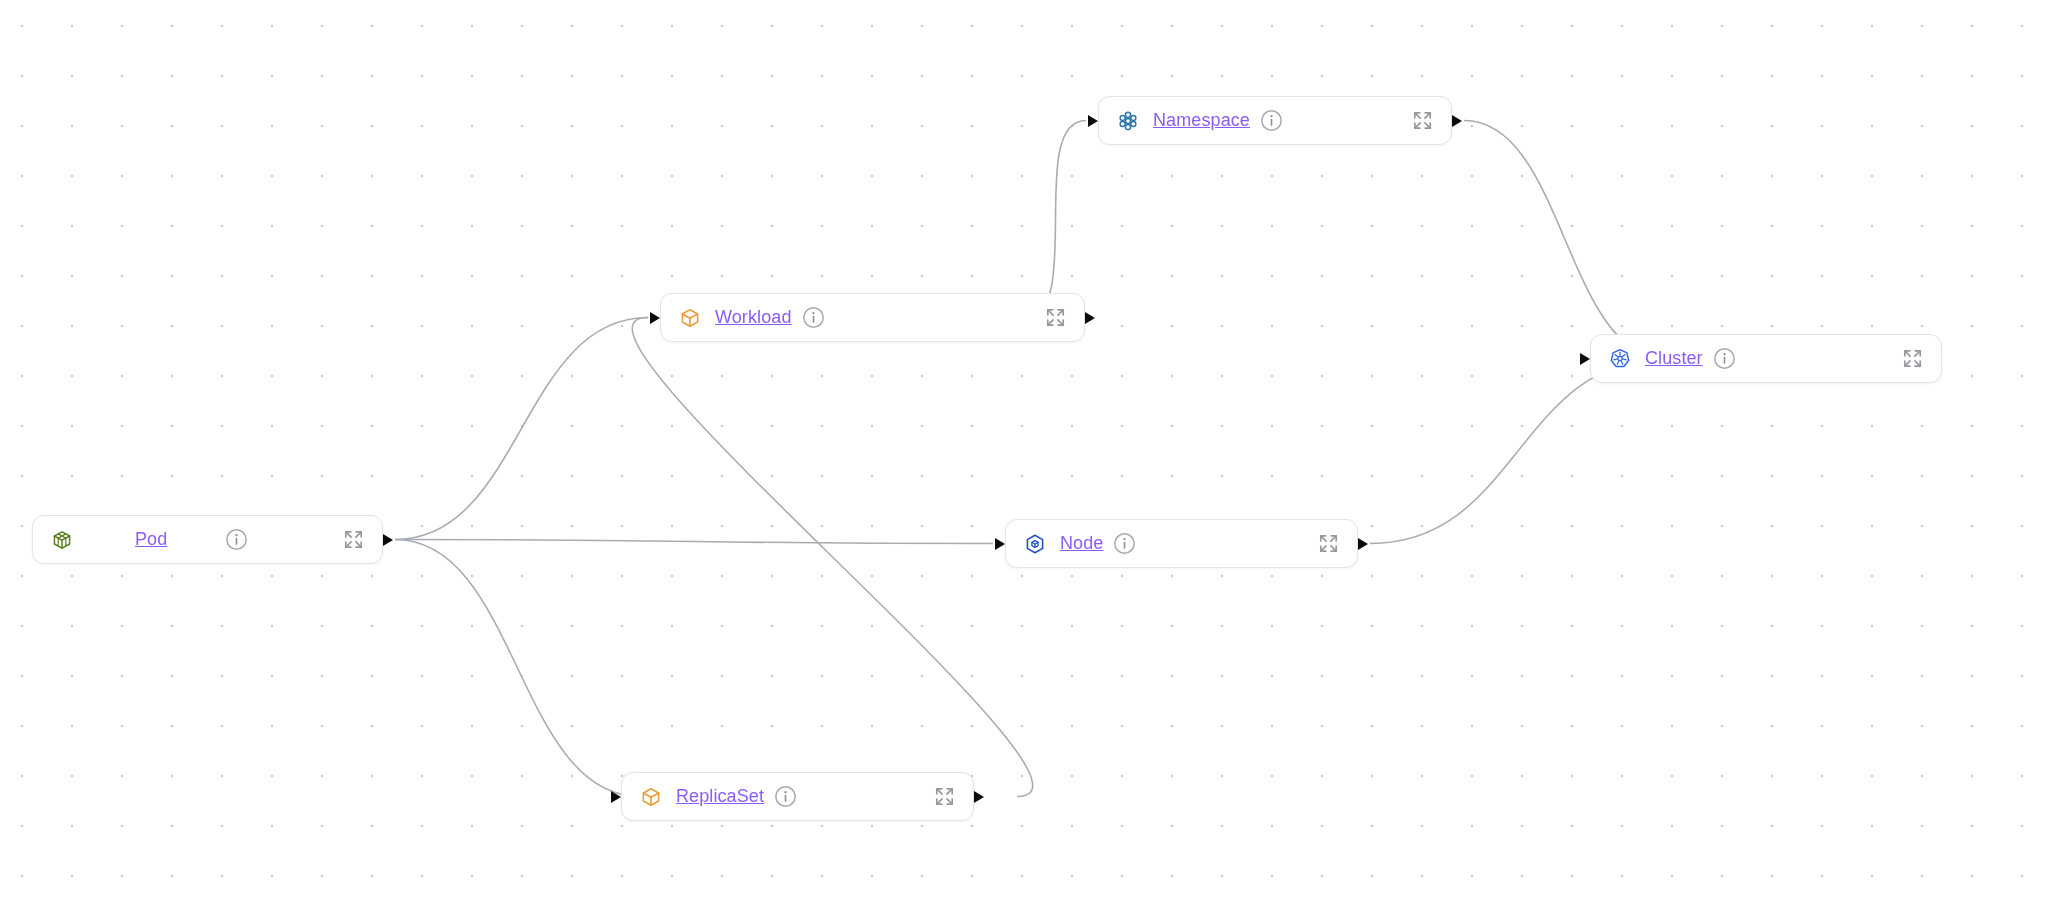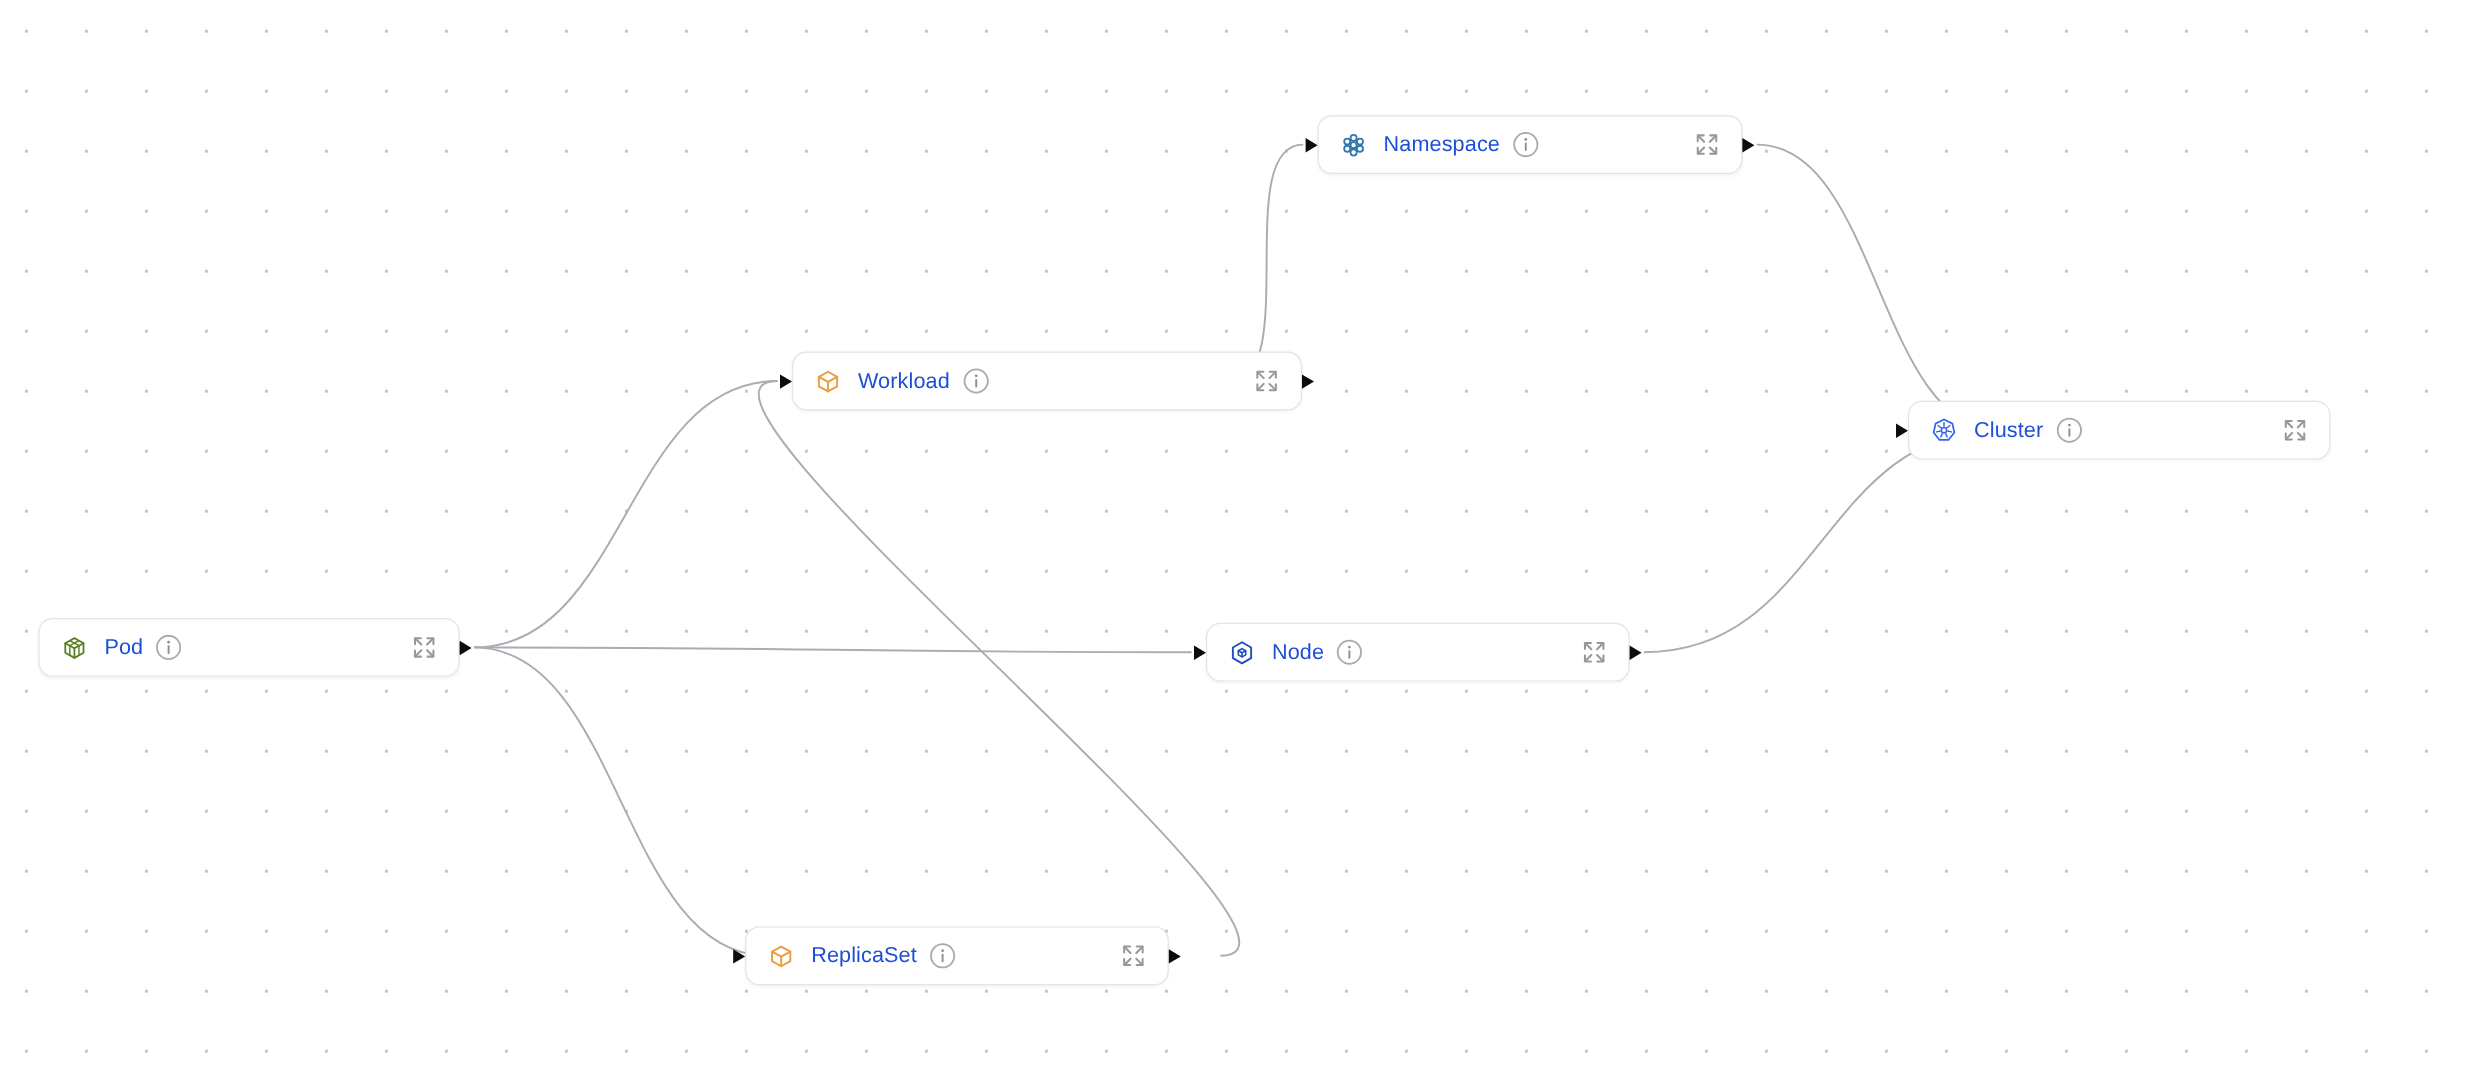--- a/index.html
+++ b/index.html
@@ -21,21 +21,21 @@
     background:#ffffff;
     border:1px solid #e3e3e8;
     border-radius:12px;
     box-shadow:0 1px 3px rgba(25,25,35,0.05);
     display:flex;align-items:center;
     padding:0 17px 0 18px;
     cursor:grab;
   }
   .node-icon{width:22px;height:22px;margin-right:14px;flex:none;display:flex;align-items:center;justify-content:center;}
   .node-icon svg{display:block;}
-  .node-label{font-size:18px;font-weight:500;color:#1d4ed8;letter-spacing:.1px;white-space:nowrap;}
+  .node-label{font-size:18px;font-weight:500;color:#8b5cf6;letter-spacing:.1px;white-space:nowrap;text-decoration:underline;}
   .info{margin-left:10px;flex:none;display:flex;cursor:pointer;}
   .expand{margin-left:auto;flex:none;display:flex;color:#97979e;cursor:pointer;}
   .handle{
     position:absolute;top:50%;margin-top:-6px;
     width:0;height:0;
     border-top:6px solid transparent;
     border-bottom:6px solid transparent;
     border-left:10px solid #0c0c0f;
   }
   .handle-in{left:-11px;}
@@ -48,21 +48,21 @@
   <svg id="edge-layer">
       <path d="M 395 539.5 C 521.5 539.5, 521.5 317.5, 648 317.5" fill="none" stroke="#a8acb3" stroke-width="1.6"></path>
       <path d="M 395 539.5 C 694 539.5, 694 543.5, 993 543.5" fill="none" stroke="#a8acb3" stroke-width="1.6"></path>
       <path d="M 395 539.5 C 517.5 539.5, 517.5 796.5, 640 796.5" fill="none" stroke="#a8acb3" stroke-width="1.6"></path>
       <path d="M 1017 796.5 C 1137.0585794518659 796.5, 527.9414205481341 317.5, 648 317.5" fill="none" stroke="#a8acb3" stroke-width="1.6"></path>
       <path d="M 1025 317.5 C 1085 317.5, 1026 120.5, 1086 120.5" fill="none" stroke="#a8acb3" stroke-width="1.6"></path>
       <path d="M 1464 120.5 C 1565 120.5, 1565 358.5, 1666 358.5" fill="none" stroke="#a8acb3" stroke-width="1.6"></path>
       <path d="M 1370 543.5 C 1518 543.5, 1518 358.5, 1666 358.5" fill="none" stroke="#a8acb3" stroke-width="1.6"></path>
     </svg>
 
-  <div class="node" style="left: 32px; top: 515px; width: 351px; height: 49px;">
+  <div class="node" style="left: 32px; top: 515px; width: 351px; height: 49px; gap: 48px;">
 
     <span class="node-icon" style="color: rgb(91, 127, 35);">
       <svg width="22" height="22" viewBox="0 0 22 22" fill="none" stroke="currentColor" stroke-width="1.5" stroke-linejoin="round" stroke-linecap="round">
         <path d="M11 2.8 L18.6 7 V15 L11 19.2 L3.4 15 V7 Z"></path>
         <path d="M3.4 7 L11 11.2 L18.6 7"></path>
         <path d="M11 11.2 V19.2"></path>
         <path d="M7.2 4.9 L14.8 9.1" stroke-width="1.2"></path>
         <path d="M14.8 4.9 L7.2 9.1" stroke-width="1.2"></path>
         <path d="M7.2 9.1 V17.1" stroke-width="1.2"></path>
         <path d="M14.8 9.1 V17.1" stroke-width="1.2"></path>

